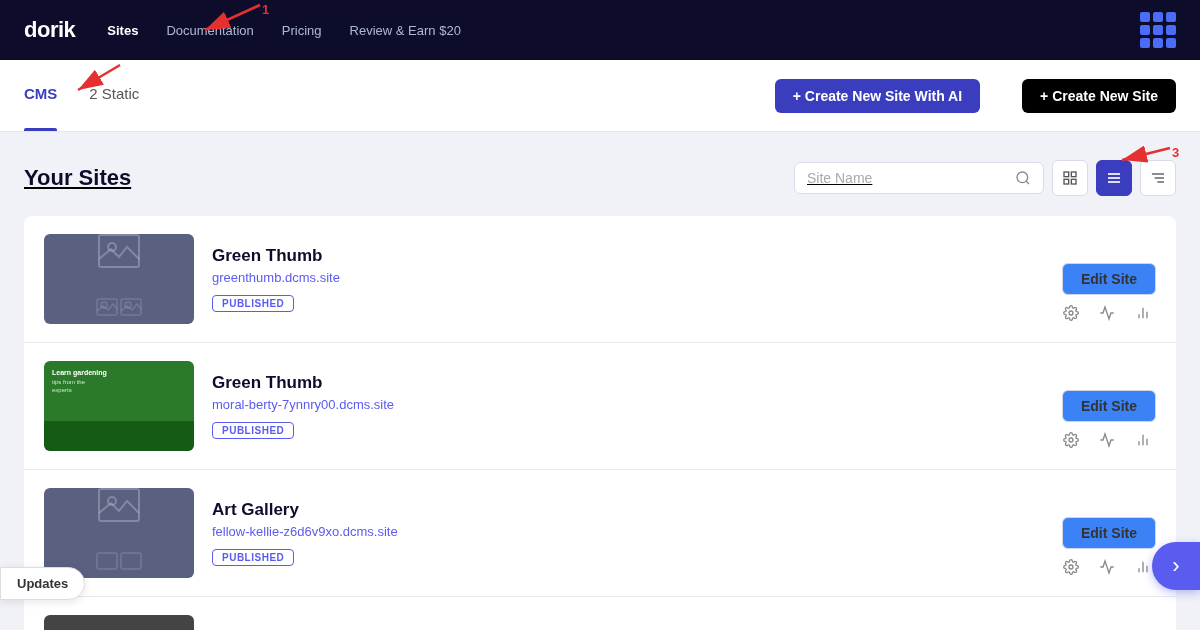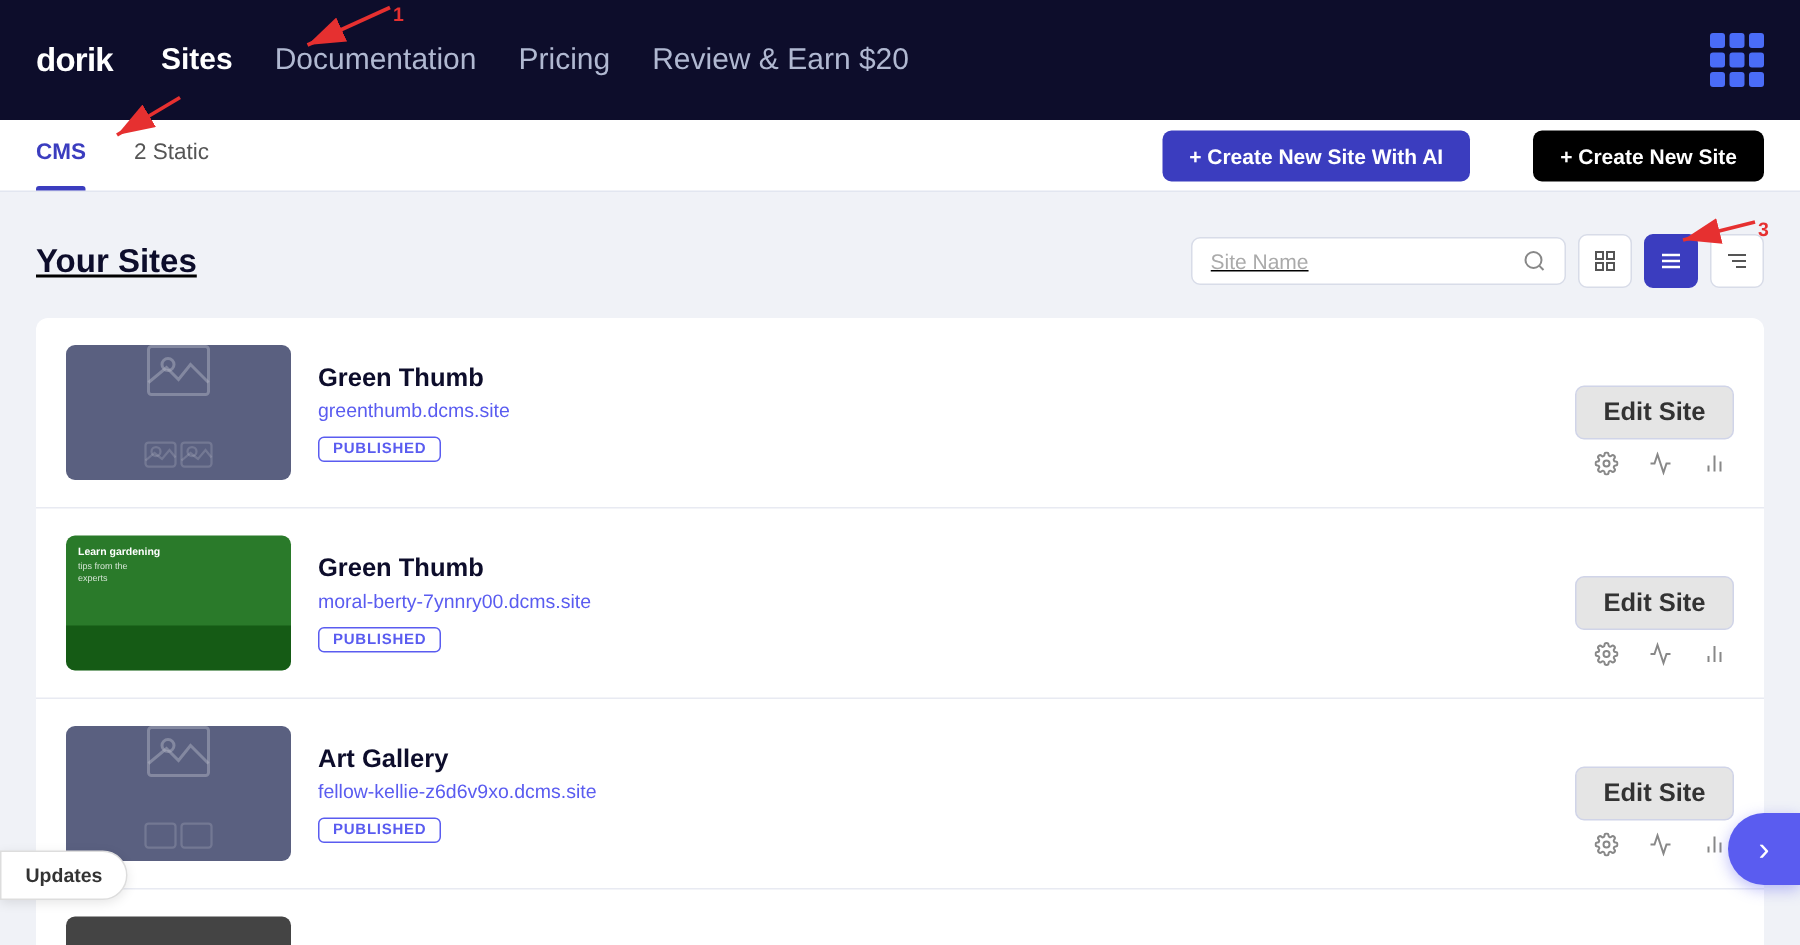--- a/index.html
+++ b/index.html
@@ -1,36 +1,36 @@
 <!DOCTYPE html>
 <html><head>
   <meta charset="utf-8">
   <style>
     * { margin: 0; padding: 0; box-sizing: border-box; }
     body { font-family: -apple-system, BlinkMacSystemFont, 'Segoe UI', sans-serif; background: #f0f2f7; width: 1200px; height: 630px; overflow: hidden; }
 
     
     .navbar {
       background: #0d0d2b;
-      height: 80px;
+      height: 60px;
       display: flex;
       align-items: center;
       padding: 0 24px;
       gap: 32px;
     }
     .nav-logo {
       color: #fff;
       font-size: 22px;
       font-weight: 700;
       letter-spacing: -0.5px;
     }
     .nav-links { display: flex; gap: 28px; align-items: center; }
     .nav-link {
       color: #b0b8d1;
-      font-size: 20px;
+      font-size: 13px;
       text-decoration: none;
       cursor: pointer;
     }
     .nav-link.active { color: #fff; font-weight: 600; }
     .nav-spacer { flex: 1; }
     .nav-grid-icon {
       width: 36px;
       height: 36px;
       display: grid;
       grid-template-columns: repeat(3, 10px);
@@ -40,21 +40,21 @@
     }
     .nav-grid-icon span {
       background: #4a6cf7;
       border-radius: 2px;
       display: block;
     }
 
     
     .tabs-bar {
       background: #fff;
-      height: 48px;
+      height: 72px;
       display: flex;
       align-items: center;
       padding: 0 24px;
       border-bottom: 1px solid #e2e6f0;
       gap: 32px;
     }
     .tab-item {
       font-size: 15px;
       color: #555;
       cursor: pointer;
@@ -224,25 +224,25 @@
       letter-spacing: 0.5px;
     }
     .site-actions {
       display: flex;
       align-items: center;
       gap: 12px;
       margin-left: auto;
     }
     .edit-btn {
       border: 1px solid #d0d4e8;
-      background: #e5e5e5;
+      background: #3b82f6;
       color: #333;
       border-radius: 6px;
       padding: 7px 18px;
-      font-size: 17px;
+      font-size: 14px;
       font-weight: 600;
       cursor: pointer;
     }
     .action-icons {
       display: flex;
       gap: 10px;
       position: absolute;
       right: 20px;
       bottom: 16px;
     }

